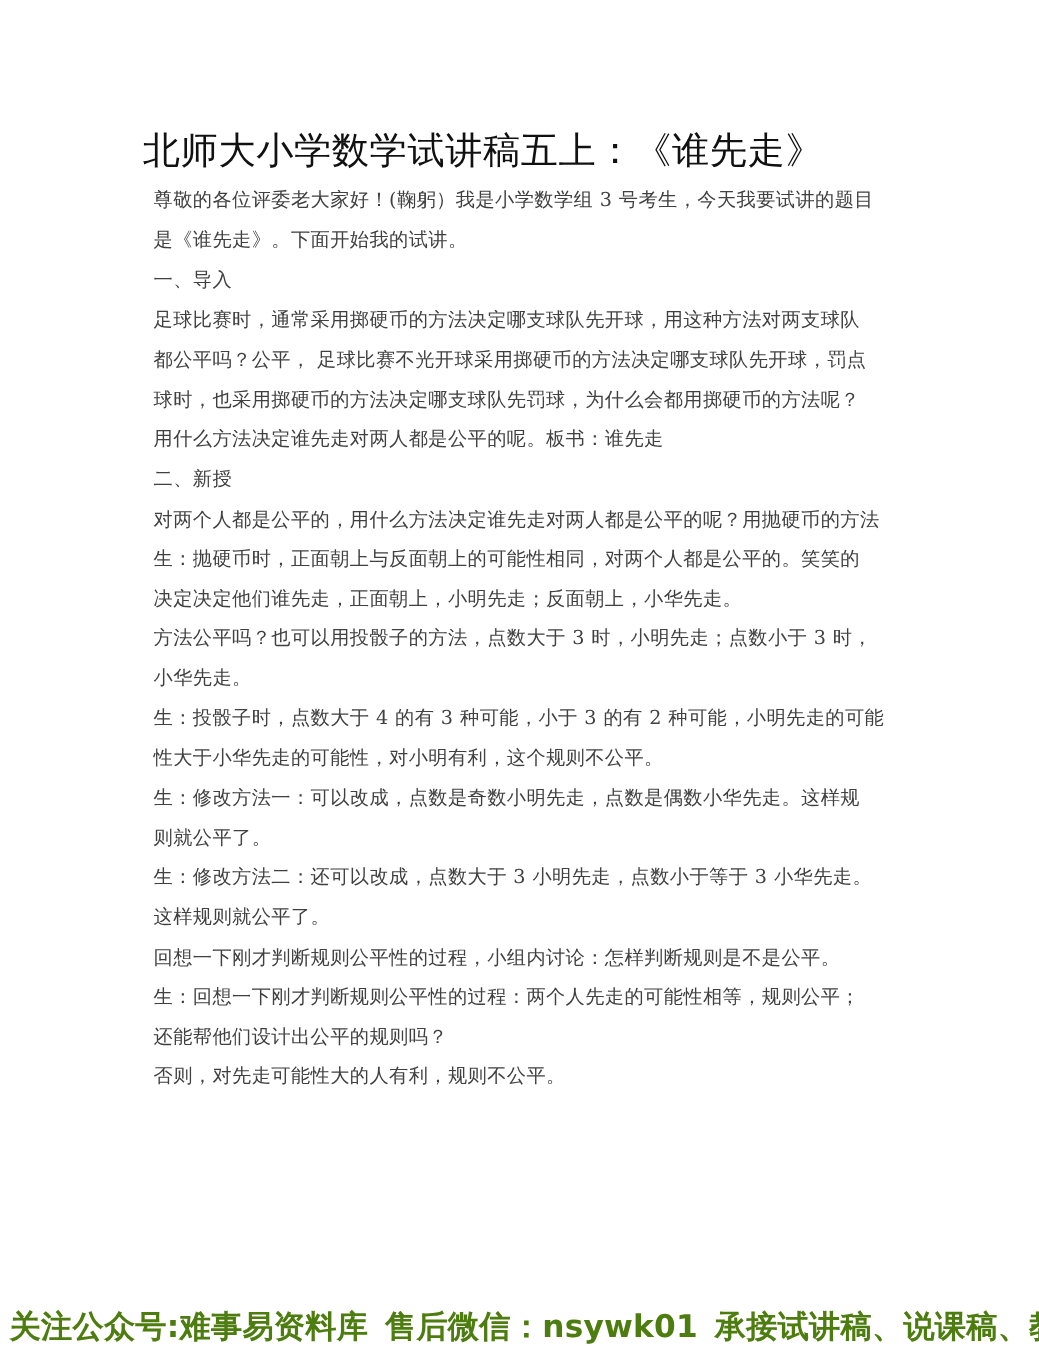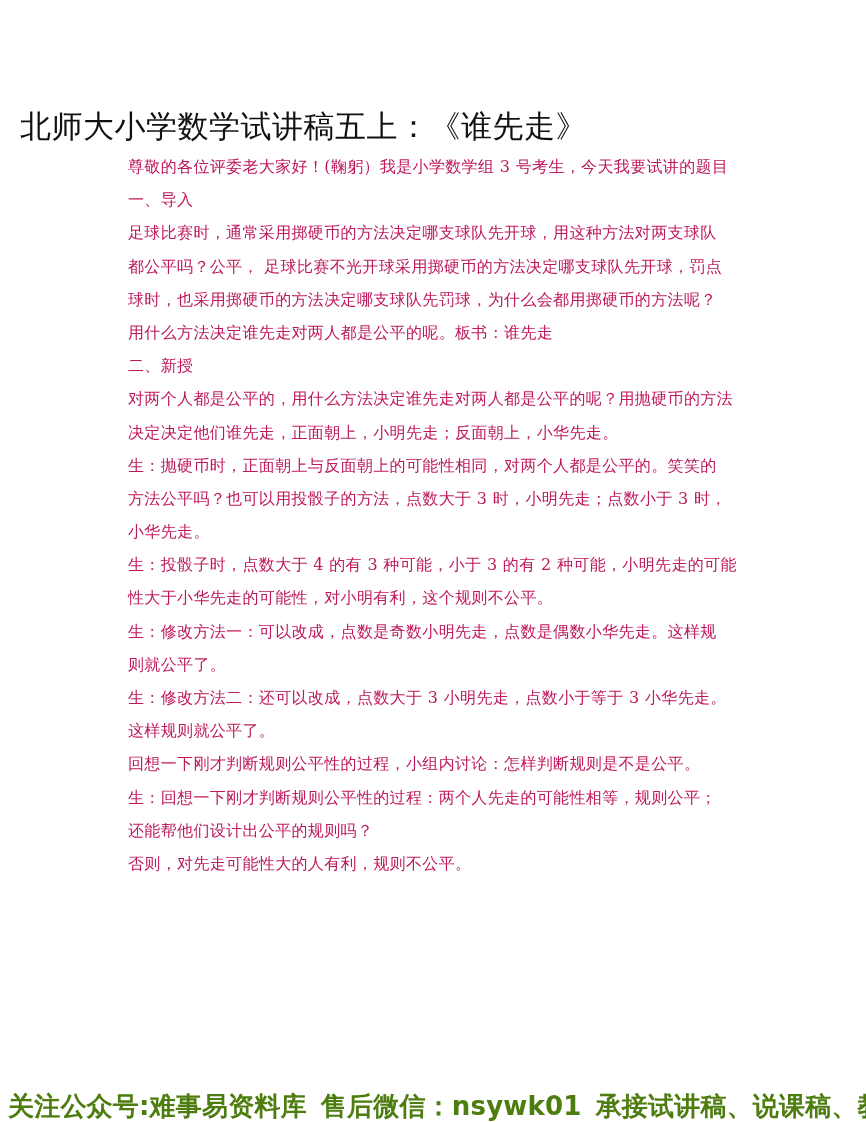--- a/index.html
+++ b/index.html
@@ -20,42 +20,42 @@
     left: 0;
     top: 0;
     width: 866px;
     height: 1122px;
   }
   .title {
     position: absolute;
     left: 0;
     top: 104px;
     width: 686px;
-    text-align: left;
+    text-align: right;
     font-size: 31px;
     line-height: 44px;
     letter-spacing: 0.5px;
     font-family: "DejaVu Serif", "Liberation Serif", serif;
     color: #111111;
     padding-left: 20px;
     box-sizing: border-box;
   }
   .body {
     position: absolute;
     left: 128px;
     top: 150px;
     width: 620px;
   }
   .line {
     font-size: 16px;
     line-height: 33.2px;
     height: 33.2px;
     white-space: nowrap;
     letter-spacing: 0.35px;
-    color: #be185d;
+    color: #404040;
   }
   .footer {
     position: absolute;
     left: 0;
     top: 1092px;
     width: 866px;
     height: 30px;
     border-bottom: 1px solid #d0d0d0;
   }
   .footer-text {
@@ -76,29 +76,30 @@
   .gap { display: inline-block; width: 14px; }
 </style>
 </head>
 <body>
 
 <div class="page">
   <div class="title">北师大小学数学试讲稿五上：《谁先走》</div>
 
   <div class="body">
     <div class="line">尊敬的各位评委老大家好！(鞠躬）我是小学数学组 3 号考生，今天我要试讲的题目</div>
+    <div class="line">是《谁先走》。下面开始我的试讲。</div>
     <div class="line">一、导入</div>
     <div class="line">足球比赛时，通常采用掷硬币的方法决定哪支球队先开球，用这种方法对两支球队</div>
     <div class="line">都公平吗？公平， 足球比赛不光开球采用掷硬币的方法决定哪支球队先开球，罚点</div>
     <div class="line">球时，也采用掷硬币的方法决定哪支球队先罚球，为什么会都用掷硬币的方法呢？</div>
     <div class="line">用什么方法决定谁先走对两人都是公平的呢。板书：谁先走</div>
     <div class="line">二、新授</div>
     <div class="line">对两个人都是公平的，用什么方法决定谁先走对两人都是公平的呢？用抛硬币的方法</div>
+    <div class="line">生：抛硬币时，正面朝上与反面朝上的可能性相同，对两个人都是公平的。笑笑的</div>
     <div class="line">决定决定他们谁先走，正面朝上，小明先走；反面朝上，小华先走。</div>
-    <div class="line">生：抛硬币时，正面朝上与反面朝上的可能性相同，对两个人都是公平的。笑笑的</div>
     <div class="line">方法公平吗？也可以用投骰子的方法，点数大于 3 时，小明先走；点数小于 3 时，</div>
     <div class="line">小华先走。</div>
     <div class="line">生：投骰子时，点数大于 4 的有 3 种可能，小于 3 的有 2 种可能，小明先走的可能</div>
     <div class="line">性大于小华先走的可能性，对小明有利，这个规则不公平。</div>
     <div class="line">生：修改方法一：可以改成，点数是奇数小明先走，点数是偶数小华先走。这样规</div>
     <div class="line">则就公平了。</div>
     <div class="line">生：修改方法二：还可以改成，点数大于 3 小明先走，点数小于等于 3 小华先走。</div>
     <div class="line">这样规则就公平了。</div>
     <div class="line">回想一下刚才判断规则公平性的过程，小组内讨论：怎样判断规则是不是公平。</div>
     <div class="line">生：回想一下刚才判断规则公平性的过程：两个人先走的可能性相等，规则公平；</div>

